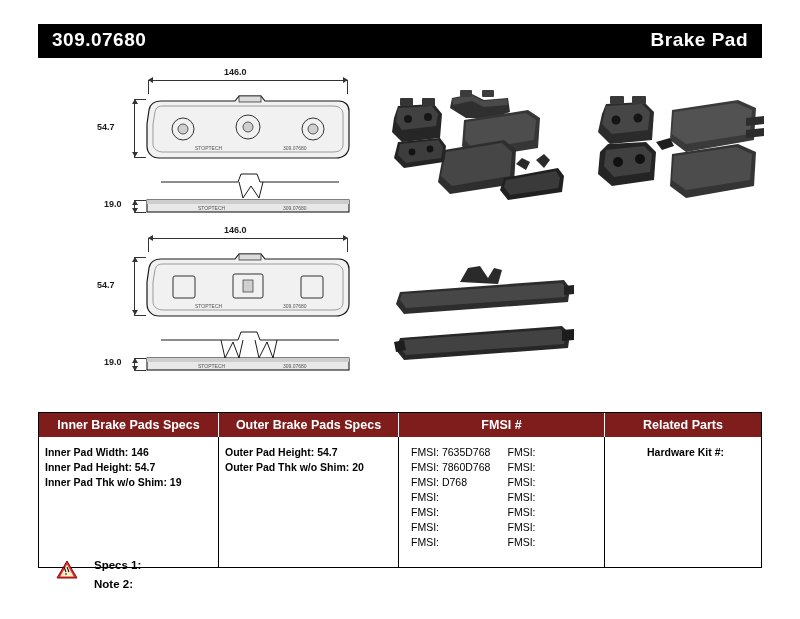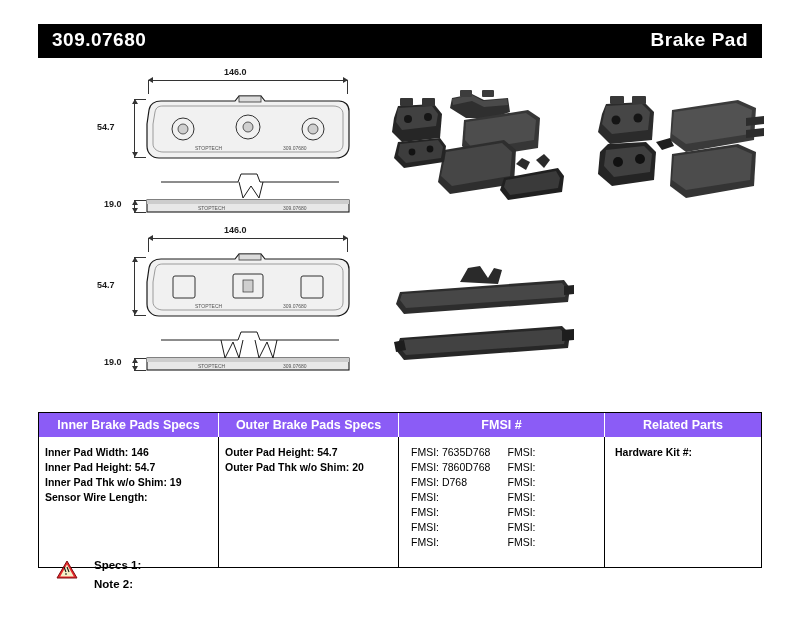--- a/index.html
+++ b/index.html
@@ -55,21 +55,21 @@
   .padart svg { display:block; }
 
   
   .photo { position:absolute; }
 
   
   .table {
     position:absolute; left:38px; top:408px; width:724px;
     border:1px solid #000;
   }
-  .thead { display:flex; background:#8b5cf6; color:#fff; }
+  .thead { display:flex; background:#7f1d1d; color:#fff; }
   .thead > div {
     font-size:12.5px; font-weight:bold; text-align:center;
     padding:5px 2px; border-right:1px solid #fff;
   }
   .thead > div:last-child { border-right:none; }
   .tbody { display:flex; }
   .tbody > div { border-right:1px solid #000; padding:8px 6px 14px 6px; min-height:130px; }
   .tbody > div:last-child { border-right:none; }
 
   .c1 { width:180px; }
@@ -77,21 +77,21 @@
   .c3 { width:206px; }
   .c4 { width:156px; }
 
   .specrow {
     font-size:10.5px; font-weight:bold; 
     padding-right:4px; line-height:15px; white-space:nowrap;
   }
   .fmsi-grid { display:flex; }
   .fmsi-col { width:50%; }
   .fmsi-item { font-size:10.5px; font-weight:normal; line-height:15px; padding-left:6px; }
-  .related { font-size:10.5px; font-weight:bold; line-height:15px; padding-left:4px; }
+  .related { font-size:10.5px; font-weight:bold; line-height:15px; padding-left:4px;margin-left:32px; }
 
   
   .notes { position:absolute; left:50px; top:552px; }
   .note-line { font-size:11.5px; font-weight:bold; line-height:19px; padding-left:44px; }
   .warn {
     position:absolute; left:6px; top:4px; width:22px; height:19px;
   }
 </style>
 </head>
 <body>
@@ -289,21 +289,20 @@
       <div class="c2">Outer Brake Pads Specs</div>
       <div class="c3">FMSI #</div>
       <div class="c4">Related Parts</div>
     </div>
     <div class="tbody">
 
       <div class="c1">
         <div class="specrow">Inner Pad Width: 146</div>
         <div class="specrow">Inner Pad Height: 54.7</div>
         <div class="specrow">Inner Pad Thk w/o Shim: 19</div>
-        <div class="specrow">Sensor Wire Length:</div>
       </div>
 
       <div class="c2">
         <div class="specrow">Outer Pad Height: 54.7</div>
         <div class="specrow">Outer Pad Thk w/o Shim: 20</div>
       </div>
 
       <div class="c3">
         <div class="fmsi-grid">
           <div class="fmsi-col">

